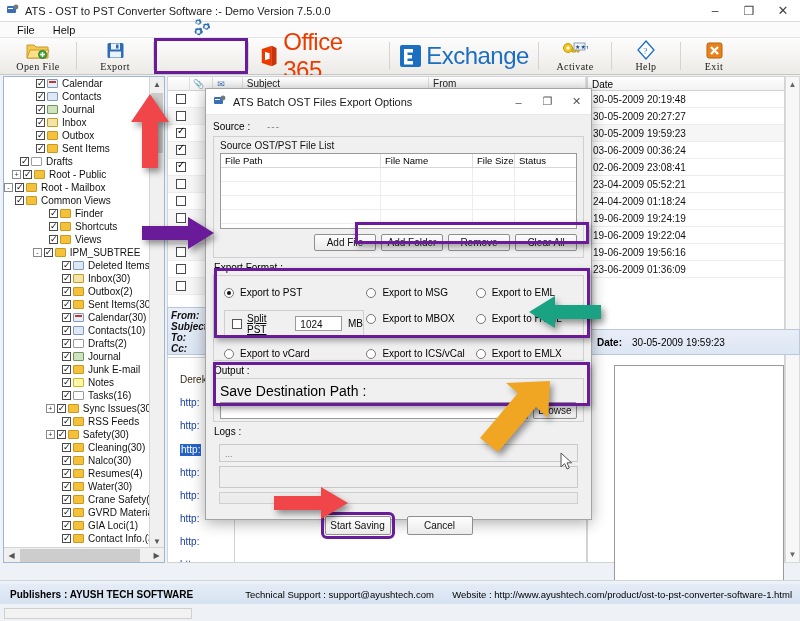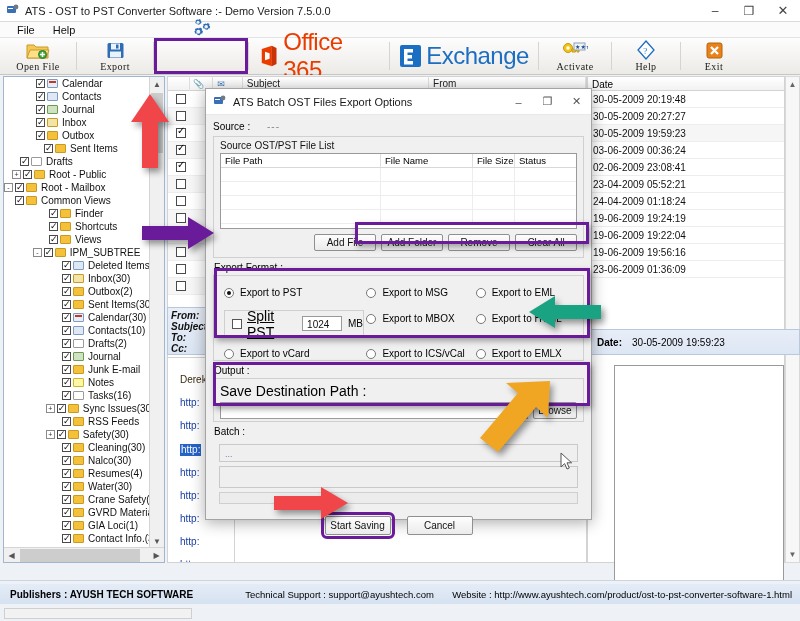--- a/index.html
+++ b/index.html
@@ -193,21 +193,21 @@
   .fmtcol { display:flex; flex-direction:column; }
   .fmtcol.c1 { width:146px; } .fmtcol.c2 { width:112px; } .fmtcol.c3 { width:110px; }
   .rad { display:flex; align-items:center; height:17px; font-size:10px; margin-bottom:9px; }
   .rdot { width:10px; height:10px; border-radius:50%; border:1px solid #777; background:#fff;
           margin-right:6px; position:relative; flex:0 0 auto; }
   .rdot.on::after { content:""; position:absolute; left:2px; top:2px; width:4px; height:4px;
                     border-radius:50%; background:#111; }
   .splitbox { border:1px solid #cfcfcf; width:140px; height:27px; display:flex;
               align-items:center; padding-left:7px; margin-bottom:8px; }
   .chk { width:10px; height:10px; border:1px solid #555; background:#fff; margin-right:5px; flex:0 0 auto; }
-  .splitbox .stxt { font-size:14px; margin-right:8px;text-decoration:underline; }
+  .splitbox .stxt { font-size:10px; margin-right:8px;text-decoration:underline; }
   .numin { width:48px; height:15px; background:#fff; border:1px solid #9a9a9a;
            font-size:10px; line-height:15px; padding-left:4px; color:#111; }
   .splitbox .unit { font-size:10px; margin-left:6px; }
 
   #outgrp { height:44px; }
   #outgrp .olbl { font-size:14px; padding:4px 0 3px 6px; }
   .pathrow { display:flex; align-items:center; padding:0 6px; }
   .pathin { flex:1; height:17px; background:#fff; border:1px solid #9a9a9a; margin-right:5px; }
 
   .logline { height:18px; background:#efefef; border:1px solid #c9c9c9; margin:0 6px 4px 6px;
@@ -382,21 +382,21 @@
           <span class="cb on"></span>
           <span class="fold inb"></span>
           <span class="tlabel">Inbox</span>
         </div>
         <div class="tnode" style="padding-left: 21px;">
           <span class="tog none"></span>
           <span class="cb on"></span>
           <span class="fold"></span>
           <span class="tlabel">Outbox</span>
         </div>
-        <div class="tnode" style="padding-left: 29px;">
+        <div class="tnode" style="padding-left: 21px;">
           <span class="tog none"></span>
           <span class="cb on"></span>
           <span class="fold"></span>
           <span class="tlabel">Sent Items</span>
         </div>
         <div class="tnode" style="padding-left: 5px; align-items: center;">
           <span class="tog none"></span>
           <span class="cb on"></span>
           <span class="fold dra"></span>
           <span class="tlabel">Drafts</span>
@@ -798,21 +798,21 @@
 
     <div class="seclbl">Output :</div>
     <div class="grp" id="outgrp">
       <div class="olbl">Save Destination Path :</div>
       <div class="pathrow">
         <div class="pathin"></div>
         <div class="wbtn" style="min-width:44px">Browse</div>
       </div>
     </div>
 
-    <div class="seclbl">Batch :</div>
+    <div class="seclbl">Logs :</div>
     <div class="grp" style="padding-top:5px;padding-bottom:4px;border:none;background:#f0f0f0">
       <div class="logline">...</div>
       <div class="logline" style="height:22px;line-height:22px"></div>
       <div class="progbar"></div>
     </div>
 
     <div class="dlgbtns">
       <div class="wbtn hl">Start Saving</div>
       <div class="wbtn">Cancel</div>
     </div>

